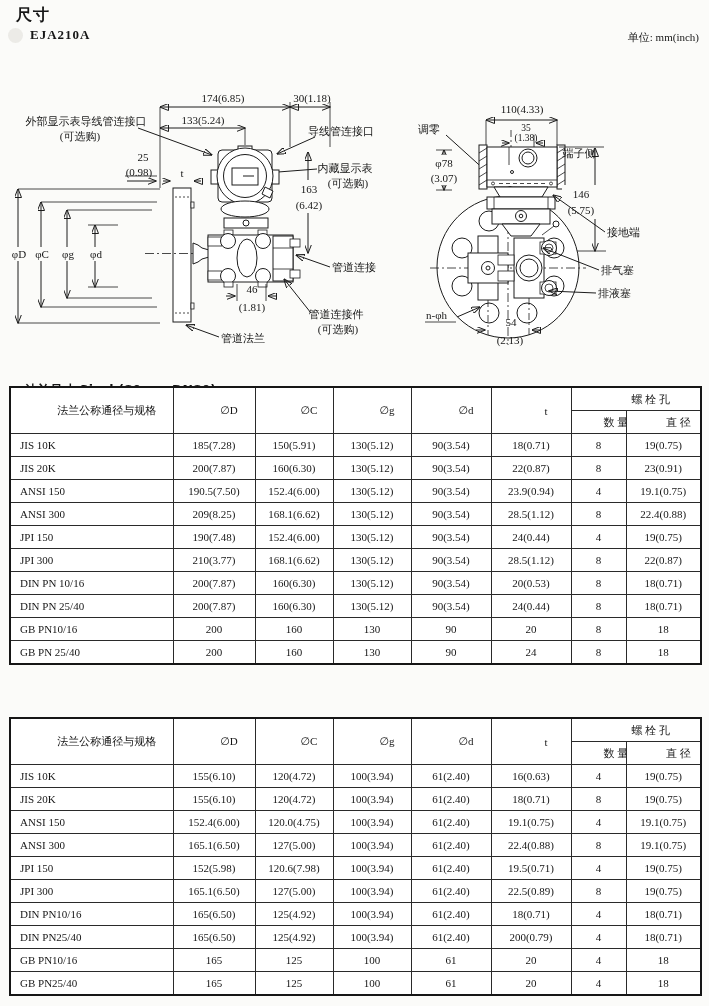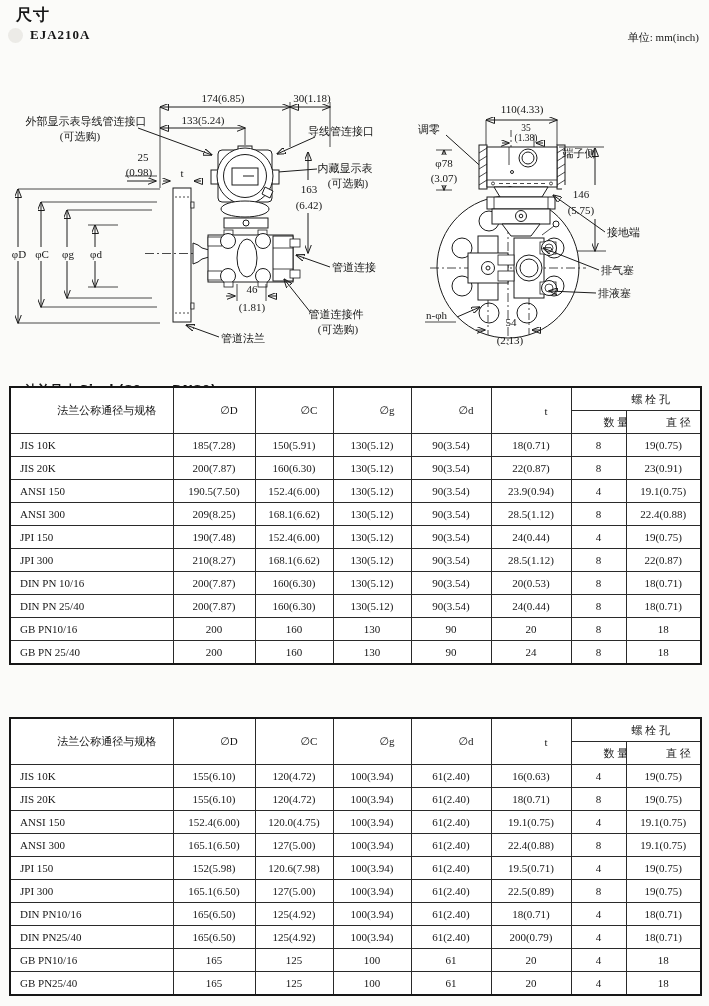--- a/index.html
+++ b/index.html
@@ -370,21 +370,21 @@
             <td>190(7.48)</td>
             <td>152.4(6.00)</td>
             <td>130(5.12)</td>
             <td>90(3.54)</td>
             <td>24(0.44)</td>
             <td>4</td>
             <td>19(0.75)</td>
           </tr>
           <tr>
             <td>JPI 300</td>
-            <td>210(8.27)</td>
+            <td>210(3.77)</td>
             <td>168.1(6.62)</td>
             <td>130(5.12)</td>
             <td>90(3.54)</td>
             <td>28.5(1.12)</td>
             <td>8</td>
             <td>22(0.87)</td>
           </tr>
           <tr>
             <td>DIN PN 10/16</td>
             <td>200(7.87)</td>

